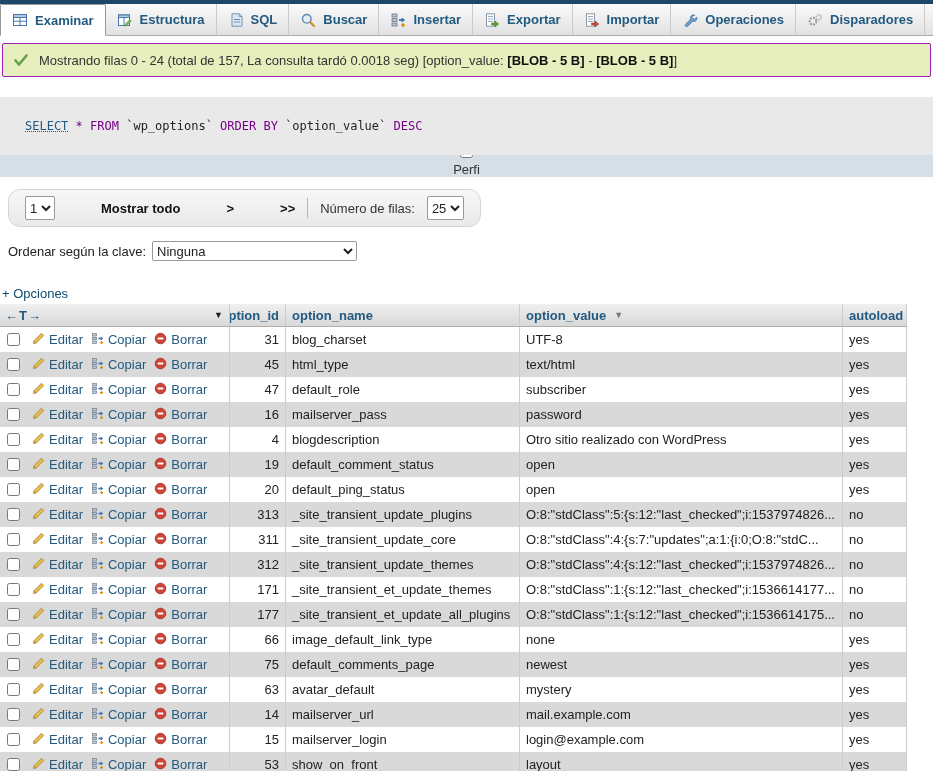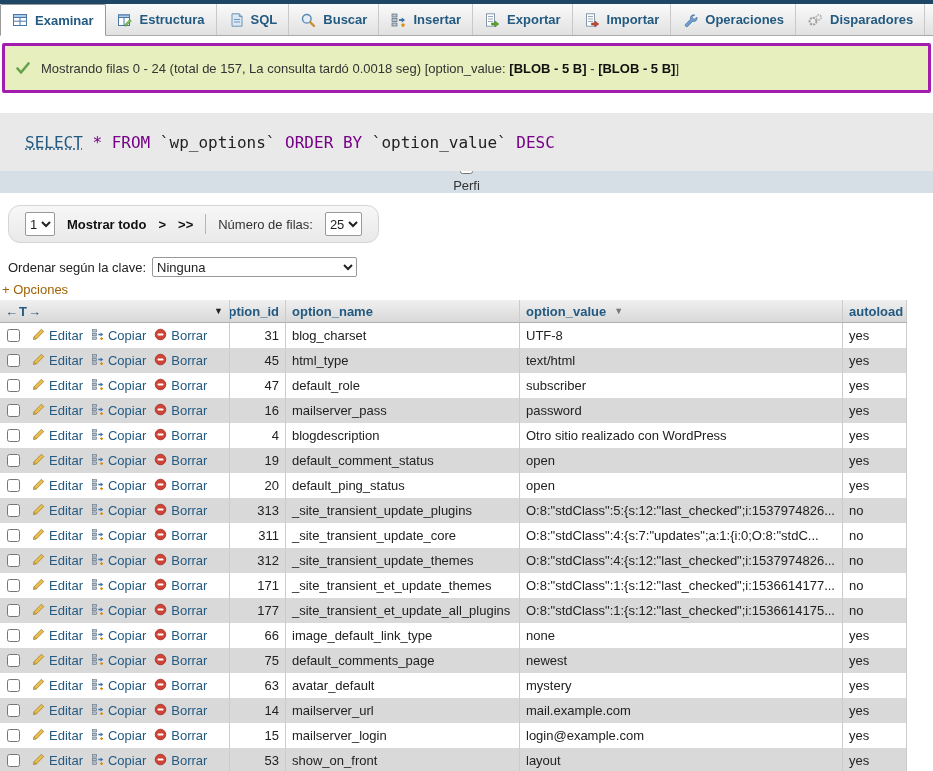--- a/index.html
+++ b/index.html
@@ -20,60 +20,60 @@
     border-right:1px solid #c9c9c9; color:#235a81; font-weight:bold;
     white-space:nowrap; cursor:pointer;
   }
   .tab.active {
     background:#fff; border:1px solid #999; border-bottom:1px solid #fff;
     margin-bottom:-1px; border-radius:2px 2px 0 0;
   }
   .tab svg { flex:0 0 auto; }
   
   .message {
-    margin:7px 2px 0 2px; height:50px; background:#e6efbd;
-    border:3px solid #a21caf; border-radius:2px;
+    margin:7px 2px 0 2px; height:34px; background:#e6efbd;
+    border:1px solid #a21caf; border-radius:2px;
     display:flex; align-items:center; gap:10px; padding:0 10px; color:#333;
   }
   .message b { color:#111; }
   
   .querybox {
     margin-top:20px; height:58px; background:#e9e9e9;
     display:flex; align-items:center; padding-left:25px;
   }
-  .sql { font-family:"DejaVu Sans Mono", monospace; font-size:16px; white-space:pre; }
+  .sql { font-family:"DejaVu Sans Mono", monospace; font-size:12px; white-space:pre; }
   .sql .tok-link { color:#235a81; text-decoration:underline; text-decoration-style:dotted; cursor:pointer; }
   .sql .tok-keyword { color:#770088; }
   .sql .tok-operator { color:#770088; }
   .sql .tok-identifier { color:#222; }
   
   .profilebar {
     height:22px; background:#d6dee6;
     display:flex; align-items:center; justify-content:flex-end; gap:4px;
     overflow:hidden;
     flex-direction:column;
   }
   .profilebar input { margin:0; width:13px; height:13px; }
   
   .pagebar {
     margin:12px 0 0 8px; height:38px; display:inline-flex; align-items:center; gap:12px;
     background:linear-gradient(#f7f7f7,#e9e9e9); border:1px solid #d4d4d4;
     border-radius:12px; padding:0 16px;
   }
-  .bold-link { font-weight:bold; color:#111; cursor:pointer; }
+  .bold-link { font-weight:bold; color:#111; cursor:pointer;margin-left:34px; }
   .vdiv { width:1px; height:20px; background:#b5b5b5; }
   select {
     font-family:"Liberation Sans", sans-serif; font-size:13px; height:24px;
     border:1px solid #999; background:#fff; border-radius:2px; color:#222;
   }
   
   .sortrow { margin:12px 0 0 8px; height:24px; display:flex; align-items:center; gap:6px; color:#222; }
   .sortrow select { width:205px; height:20px; }
   
-  .options-link { margin:3px 0 0 2px; color:#a16207; cursor:pointer; width:fit-content; }
+  .options-link { margin:23px 0 0 2px; color:#0c4a6e; cursor:pointer; width:fit-content; }
   
   .datatable { margin-top:3px; width:907px; }
   .thead {
     display:flex; height:23px; align-items:center;
     background:linear-gradient(#f0f0f0,#d8d8d8); border-bottom:1px solid #b0b0b0;
     color:#235a81; font-weight:bold;
   }
   .cell { height:100%; display:flex; align-items:center; border-right:1px solid #ccc; overflow:hidden; white-space:nowrap; }
   .c-actions { width:230px; padding-left:5px; gap:8px; }
   .c-id { width:56px; justify-content:flex-end; padding-right:6px; }

